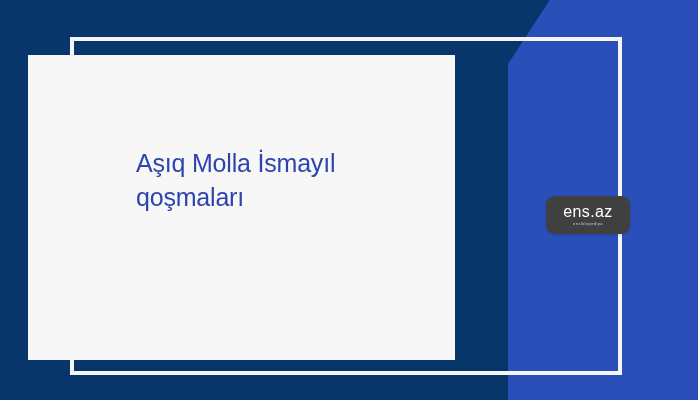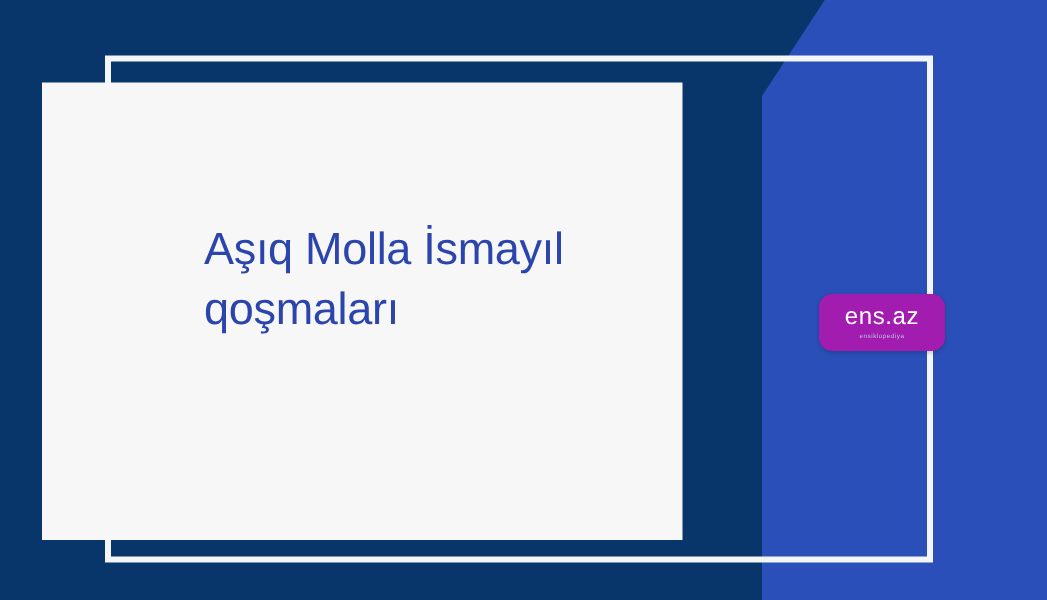--- a/index.html
+++ b/index.html
@@ -81,21 +81,21 @@
 
   .card-text {
     position: absolute;
     left: 108px;
     top: 92px;
     width: 300px;
   }
 
   .headline {
     color: #2b45ad;
-    font-size: 30px;
+    font-size: 25px;
     line-height: 1.34;
     font-weight: 400;
     letter-spacing: -0.2px;
     margin: 0;
     white-space: pre-line;
   }
 
   .subline {
     color: #2b45ad;
     font-size: 25px;
@@ -105,21 +105,21 @@
     margin: 44px 0 0 0;
   }
 
   
   .logo-badge {
     position: absolute;
     left: 546px;
     top: 196px;
     width: 84px;
     height: 38px;
-    background: #a21caf;
+    background: #404040;
     border-radius: 9px;
     display: flex;
     flex-direction: column;
     align-items: center;
     justify-content: center;
     box-shadow: 0 1px 3px rgba(0,0,0,0.18);
   }
   .logo-wordmark {
     color: #ffffff;
     font-size: 16px;

